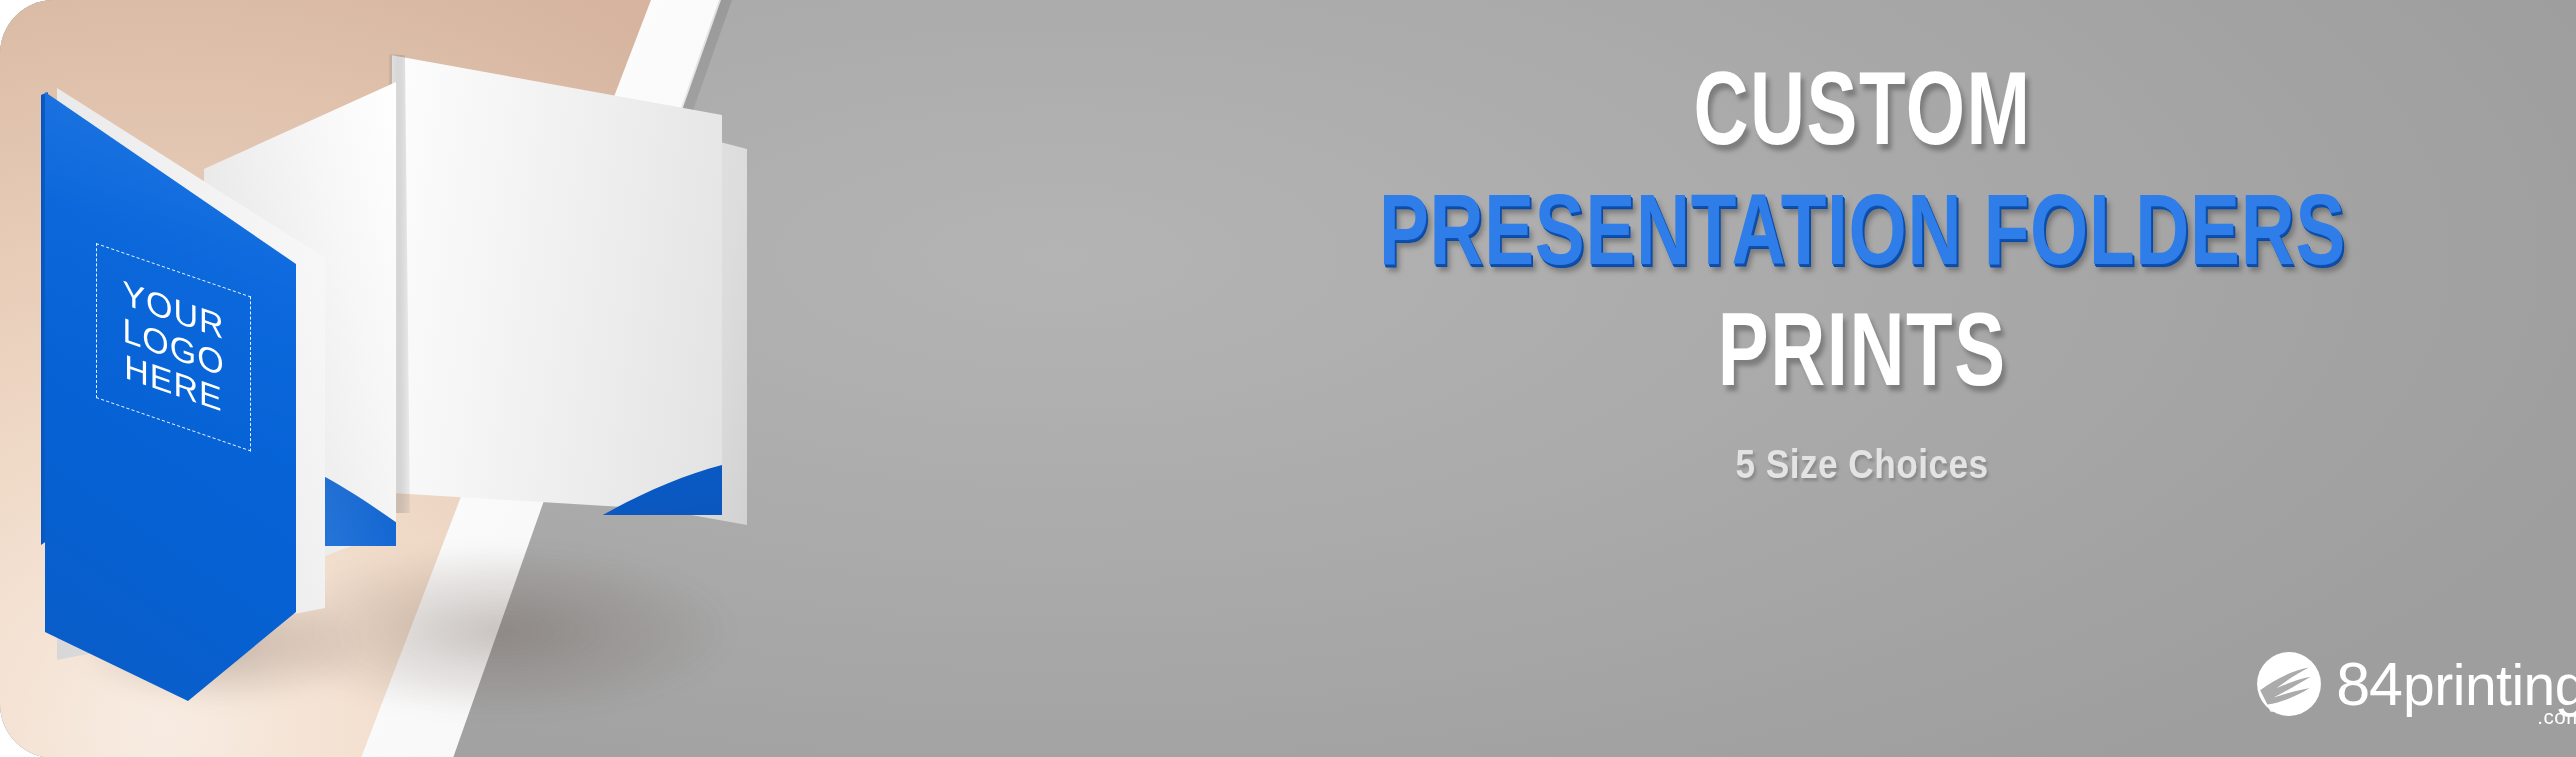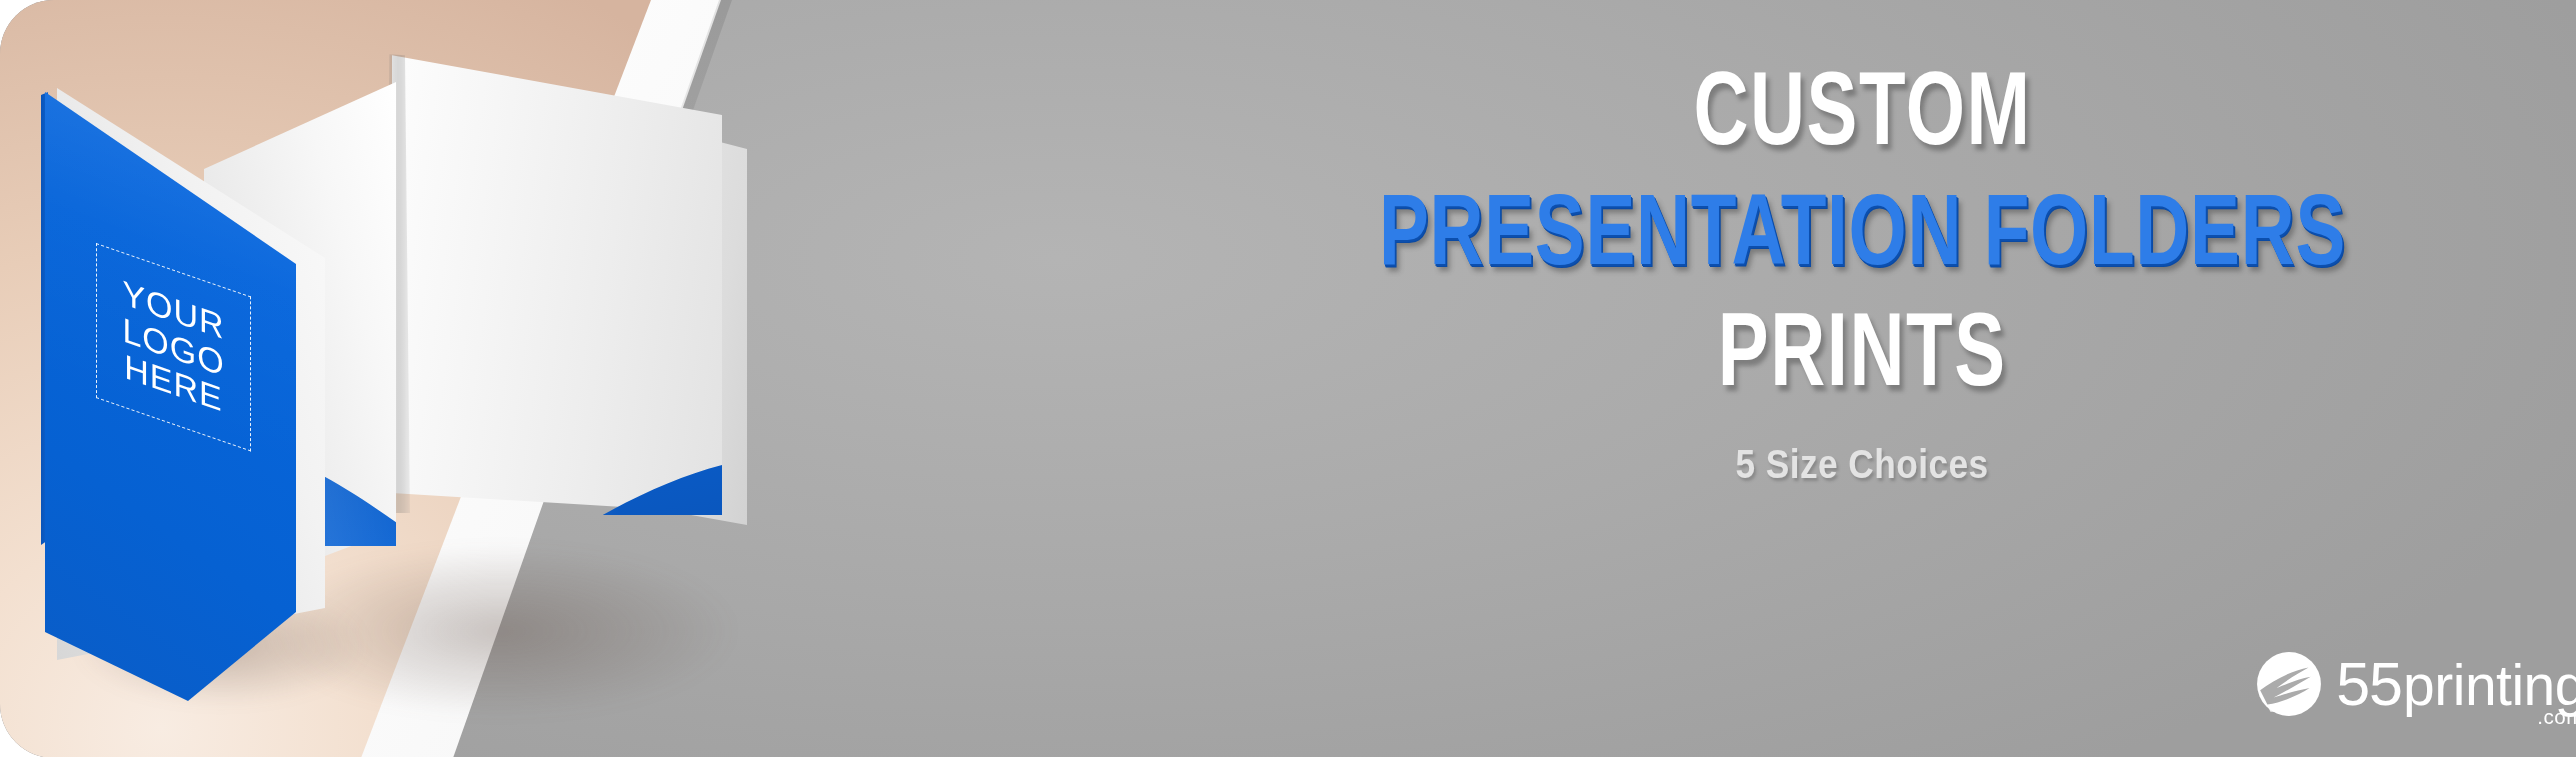--- a/index.html
+++ b/index.html
@@ -307,20 +307,20 @@
   </div>
 
   <div id="brand-logo">
     <svg id="brand-mark" viewBox="0 0 132 132">
       <circle cx="66" cy="66" r="62" fill="#ffffff"></circle>
       <path d="M10 78 C 34 60, 70 40, 104 34 C 86 44, 62 58, 42 74 C 60 66, 86 56, 108 52 C 88 64, 60 80, 36 92 C 56 86, 84 78, 106 74 C 84 88, 52 102, 24 106 Z" fill="#ababab"></path>
       <path d="M18 40 C 34 28, 56 20, 76 18 C 56 24, 36 32, 22 44 Z" fill="#ffffff" opacity=".55"></path>
       <path d="M26 112 C 48 116, 74 110, 94 98 C 78 114, 52 122, 30 120 Z" fill="#ffffff" opacity=".85"></path>
     </svg>
     <div id="brand-wordmark">
-      <span id="brand-55">55</span>
+      <span id="brand-55">84</span>
       <span id="brand-printing">printing</span>
       <span id="brand-dotcom">.com</span>
     </div>
   </div>
 
 </div>
 
 
 </body></html>

